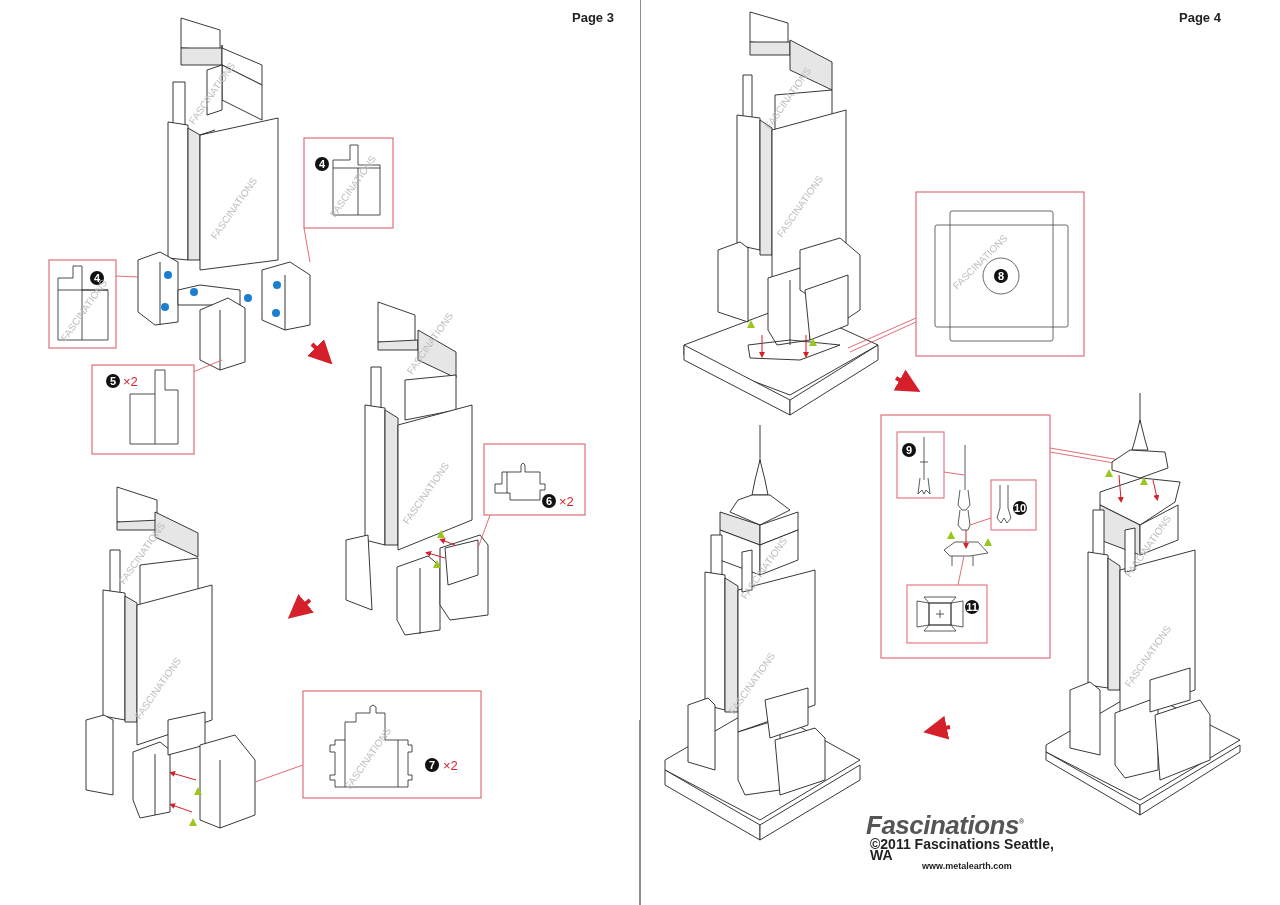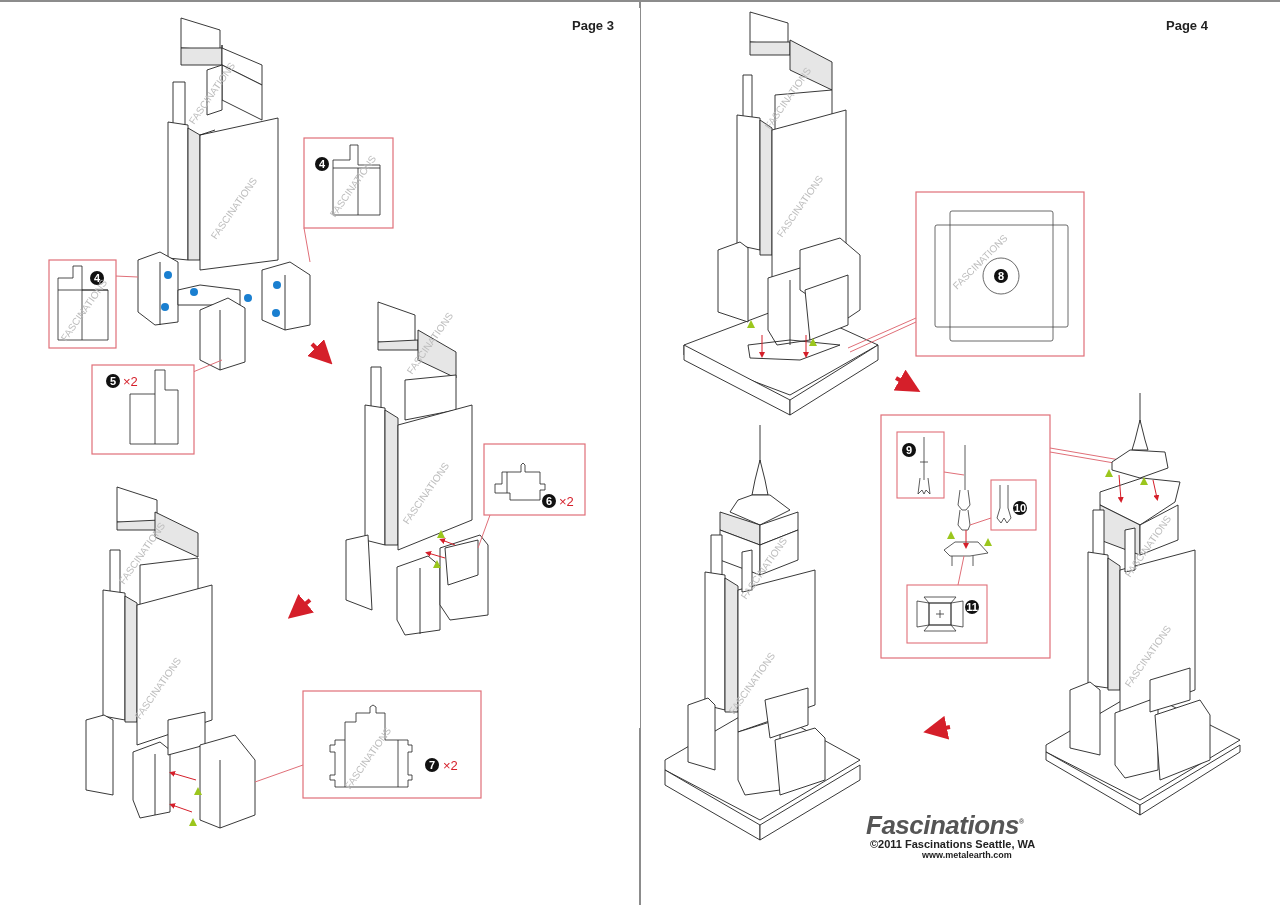--- a/index.html
+++ b/index.html
@@ -1,42 +1,42 @@
 <!DOCTYPE html>
 <html><head>
 <meta charset="utf-8">
 <style>
   html,body{margin:0;padding:0;background:#ffffff;}
   body{width:1280px;height:905px;position:relative;overflow:hidden;font-family:"Liberation Sans",sans-serif;}
-  .page{position:absolute;top:0;height:720px;background:#fff;margin-top:8px;}
+  .page{position:absolute;top:0;height:720px;background:#fff;}
   #page-left{left:0;width:640px;}
   #page-right{left:641px;width:639px;}
   .top-rule{position:absolute;left:0;top:0;width:1280px;height:2px;background:#8c8c8c;}
   .divider{position:absolute;left:639px;top:0;width:2px;height:905px;background:#8c8c8c;}
   .page-num{position:absolute;top:10px;font-size:13px;color:#222;font-weight:bold;}
   svg.art{position:absolute;left:0;top:0;}
   .logo{position:absolute;left:866px;top:808px;width:200px;}
   .logo-word{font-family:"Liberation Sans",sans-serif;font-weight:bold;font-style:italic;font-size:26px;color:#555;letter-spacing:-0.5px;line-height:28px;}
-  .logo-copy{font-size:11px;color:#222;margin-left:4px;line-height:11px;font-weight:bold;}
+  .logo-copy{font-size:14px;color:#222;margin-left:4px;line-height:11px;font-weight:bold;}
   .logo-url{font-size:9px;color:#222;margin-left:56px;line-height:11px;font-weight:bold;}
   .wm{font-size:10px;fill:#bdbdbd;font-family:"Liberation Sans",sans-serif;}
   .num{font-family:"Liberation Sans",sans-serif;font-weight:bold;fill:#fff;font-size:11px;}
   .qty{font-family:"Liberation Sans",sans-serif;font-size:13px;fill:#d51f2a;}
 </style>
 </head>
 <body>
 
 <div class="top-rule"></div>
 <div class="divider"></div>
 
 <div class="page" id="page-left">
   <div class="page-num" style="left:572px;">Page 3</div>
 </div>
 <div class="page" id="page-right">
-  <div class="page-num" style="left:525px;">Page 4</div>
+  <div class="page-num" style="left:538px;">Page 4</div>
 </div>
 
 <svg class="art" width="1280" height="905" viewBox="0 0 1280 905">
   <defs>
     <marker id="arrowhead" markerWidth="6" markerHeight="6" refX="3" refY="3" orient="auto">
       <path d="M0,0 L6,3 L0,6 z" fill="#d51f2a"></path>
     </marker>
     <g id="wm-text">
       <text class="wm" transform="rotate(-55)">FASCINATIONS</text>
     </g>

